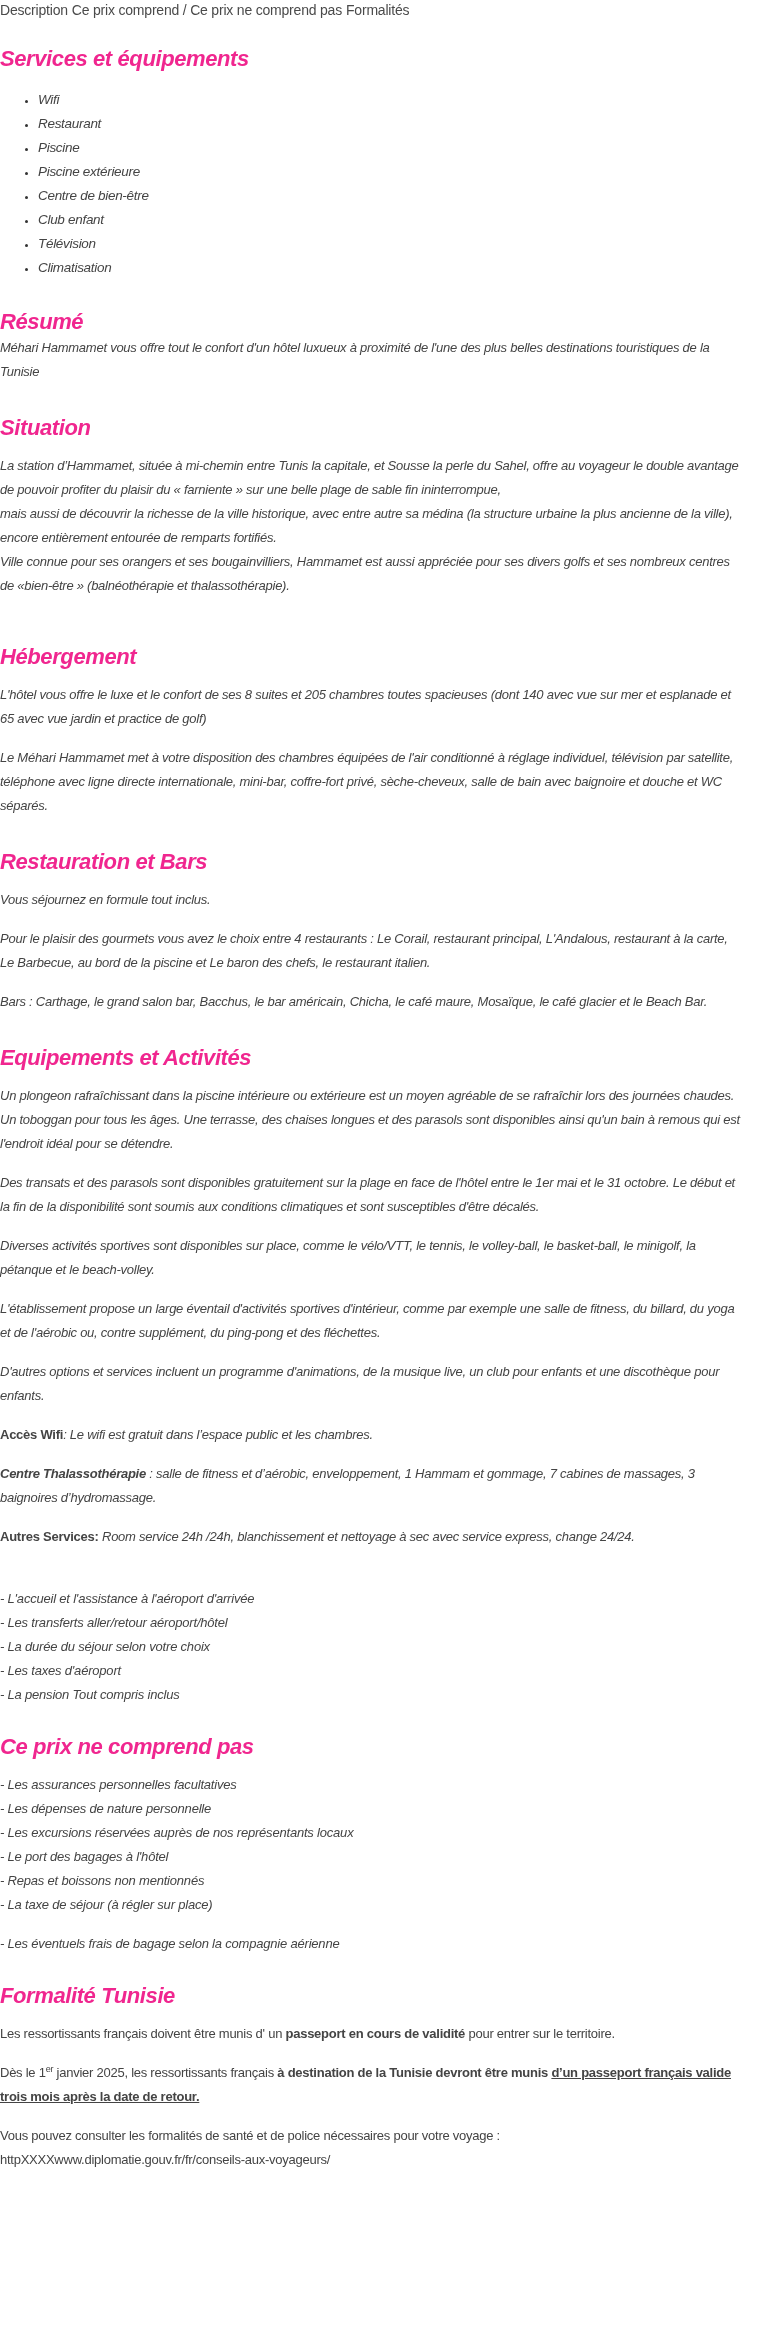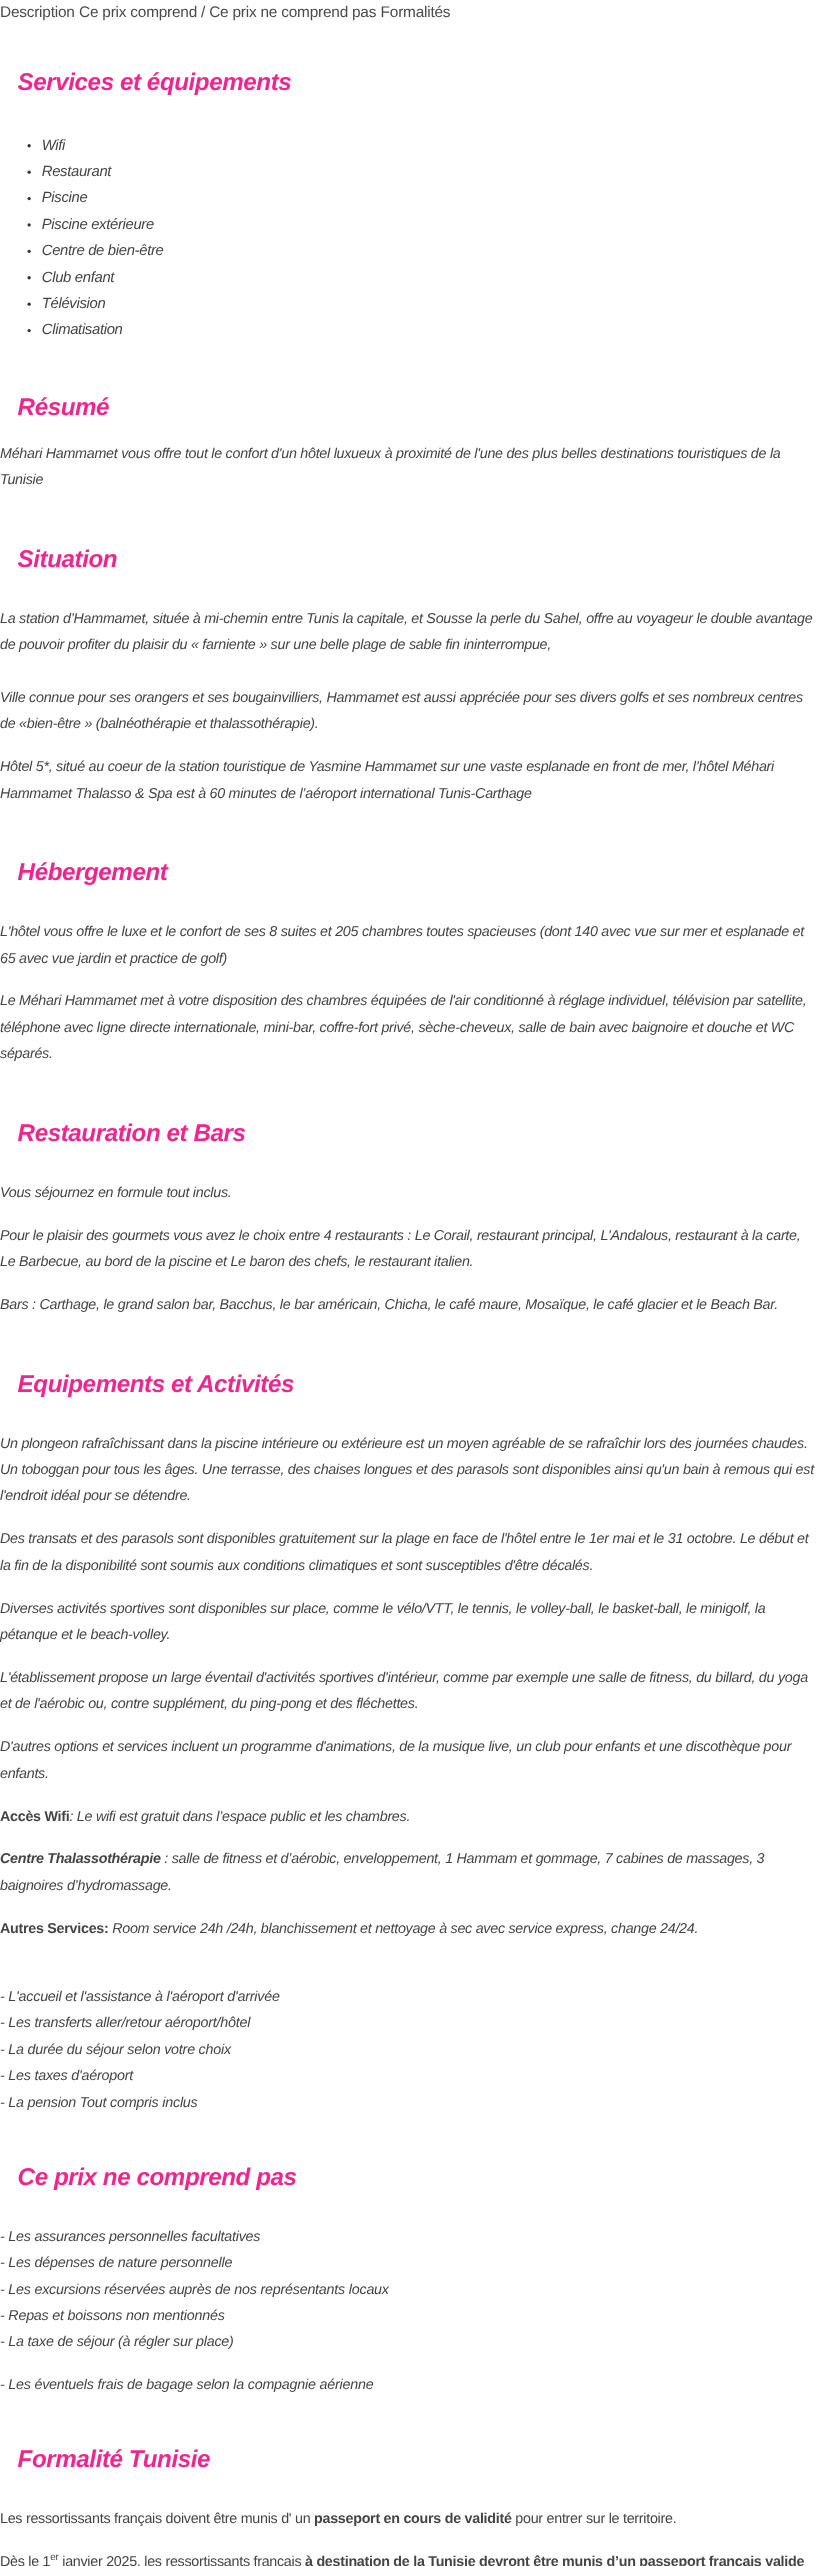--- a/index.html
+++ b/index.html
@@ -24,21 +24,21 @@
       height: 20px;
       letter-spacing: -0.2px;
     }
     .top-nav span { margin-right: 4px; }
     h2.section-title {
       color: #f0268f;
       font-style: italic;
       font-weight: bold;
       font-size: 22px;
       line-height: 28px;
-      margin: 16px;
+      margin: 0;
       letter-spacing: -0.4px;
     }
     .it { font-style: italic; }
     p {
       margin: 0;
       font-style: italic;
       font-size: 13px;
       line-height: 24px;
       letter-spacing: -0.25px;
     }
@@ -92,25 +92,24 @@
 
   <div style="height:28px"></div>
   <h2 class="section-title">Résumé</h2>
   <p>Méhari Hammamet vous offre tout le confort d'un hôtel luxueux à proximité de l'une des plus belles destinations touristiques de la Tunisie</p>
 
   <div style="height:30px"></div>
   <h2 class="section-title">Situation</h2>
   <div style="height:12px"></div>
   <p>
     <span>La station d’Hammamet, située à mi-chemin entre Tunis la capitale, et Sousse la perle du Sahel, offre au voyageur le double avantage de pouvoir profiter du plaisir du « farniente » sur une belle plage de sable fin ininterrompue,</span><br>
-    <br>
+    <span>mais aussi de découvrir la richesse de la ville historique, avec entre autre sa médina (la structure urbaine la plus ancienne de la ville), encore entièrement entourée de remparts fortifiés.</span><br>
     <span>Ville connue pour ses orangers et ses bougainvilliers, Hammamet est aussi appréciée pour ses divers golfs et ses nombreux centres de «bien-être » (balnéothérapie et thalassothérapie).</span>
   </p>
   <div class="gap-sm"></div>
-  <p>Hôtel 5*, situé au coeur de la station touristique de Yasmine Hammamet sur une vaste esplanade en front de mer, l’hôtel Méhari Hammamet Thalasso &amp; Spa est à 60 minutes de l’aéroport international Tunis-Carthage</p>
 
   <div style="height:30px"></div>
   <h2 class="section-title">Hébergement</h2>
   <div style="height:12px"></div>
   <p>L'hôtel vous offre le luxe et le confort de ses 8 suites et 205 chambres toutes spacieuses (dont 140 avec vue sur mer et esplanade et 65 avec vue jardin et practice de golf)</p>
   <div class="gap-sm"></div>
   <p>Le Méhari Hammamet met à votre disposition des chambres équipées de l'air conditionné à réglage individuel, télévision par satellite, téléphone avec ligne directe internationale, mini-bar, coffre-fort privé, sèche-cheveux, salle de bain avec baignoire et douche et WC séparés.</p>
 
   <div style="height:30px"></div>
   <h2 class="section-title">Restauration et Bars</h2>
@@ -150,20 +149,21 @@
     <div>- La pension Tout compris inclus</div>
   </div>
 
   <div style="height:26px"></div>
   <h2 class="section-title">Ce prix ne comprend pas</h2>
   <div style="height:12px"></div>
   <div class="dash-list">
     <div>- Les assurances personnelles facultatives</div>
     <div>- Les dépenses de nature personnelle</div>
     <div>- Les excursions réservées auprès de nos représentants locaux</div>
+    <div>- Le port des bagages à l'hôtel</div>
     <div>- Repas et boissons non mentionnés</div>
     <div>- La taxe de séjour (à régler sur place)</div>
     <div style="height:15px"></div>
     <div>- Les éventuels frais de bagage selon la compagnie aérienne</div>
   </div>
 
   <div style="height:26px"></div>
   <h2 class="section-title">Formalité Tunisie</h2>
   <div style="height:12px"></div>
   <p class="upright"><span>Les ressortissants français doivent être munis d' un </span><b>passeport en cours de validité</b><span> pour entrer sur le territoire.</span></p>

